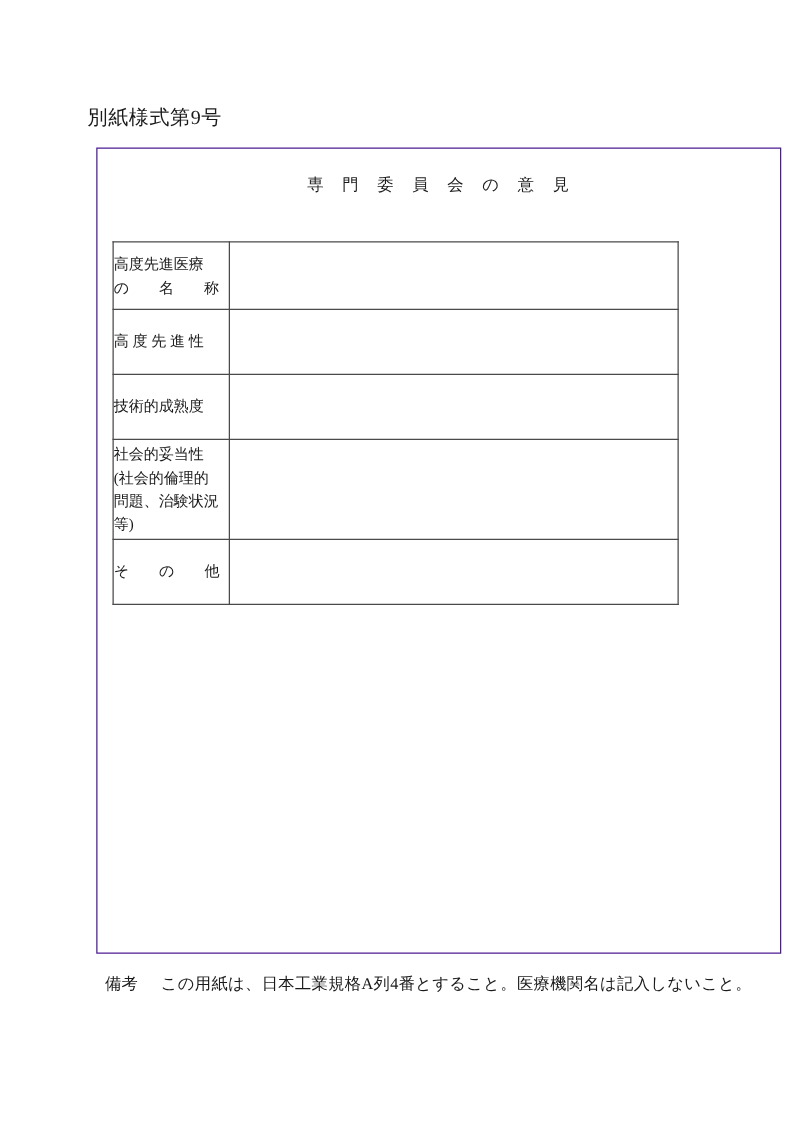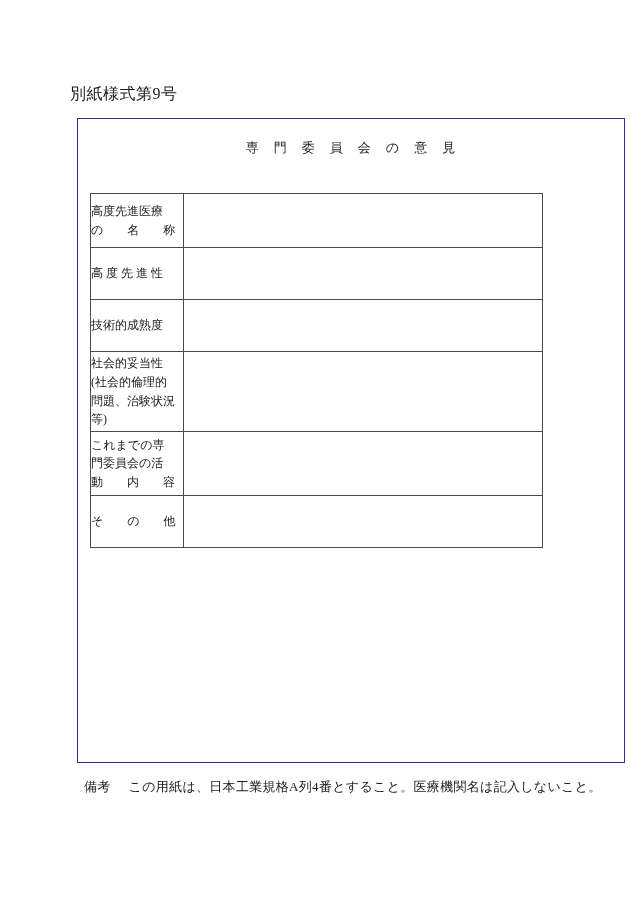--- a/index.html
+++ b/index.html
@@ -110,26 +110,20 @@
           <td class="label-cell">技術的成熟度</td>
           <td class="value-cell"></td>
         </tr>
         <tr style="height:80px">
           <td class="label-cell">社会的妥当性
 (社会的倫理的
 問題、治験状況
 等)</td>
           <td class="value-cell"></td>
         </tr>
-        <tr style="height:64px">
-          <td class="label-cell">これまでの専
-門委員会の活
-動　　内　　容</td>
-          <td class="value-cell"></td>
-        </tr>
         <tr style="height:52px">
           <td class="label-cell">そ　　の　　他</td>
           <td class="value-cell"></td>
         </tr>
       </tbody>
     </table>
 
   </div>
 
   <div class="note">

